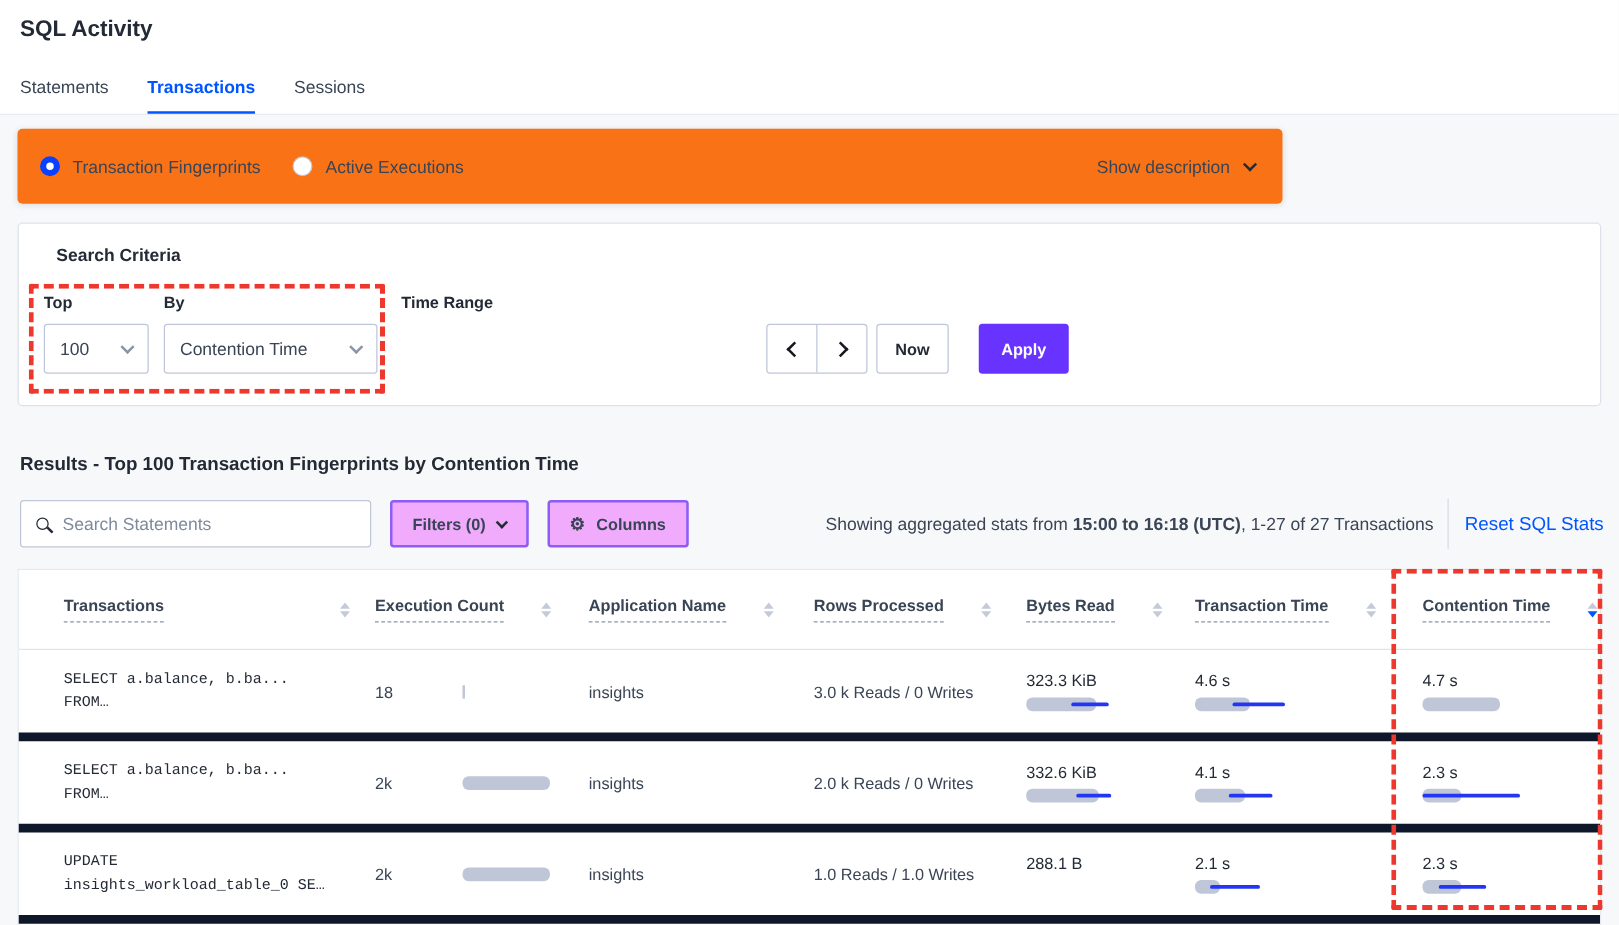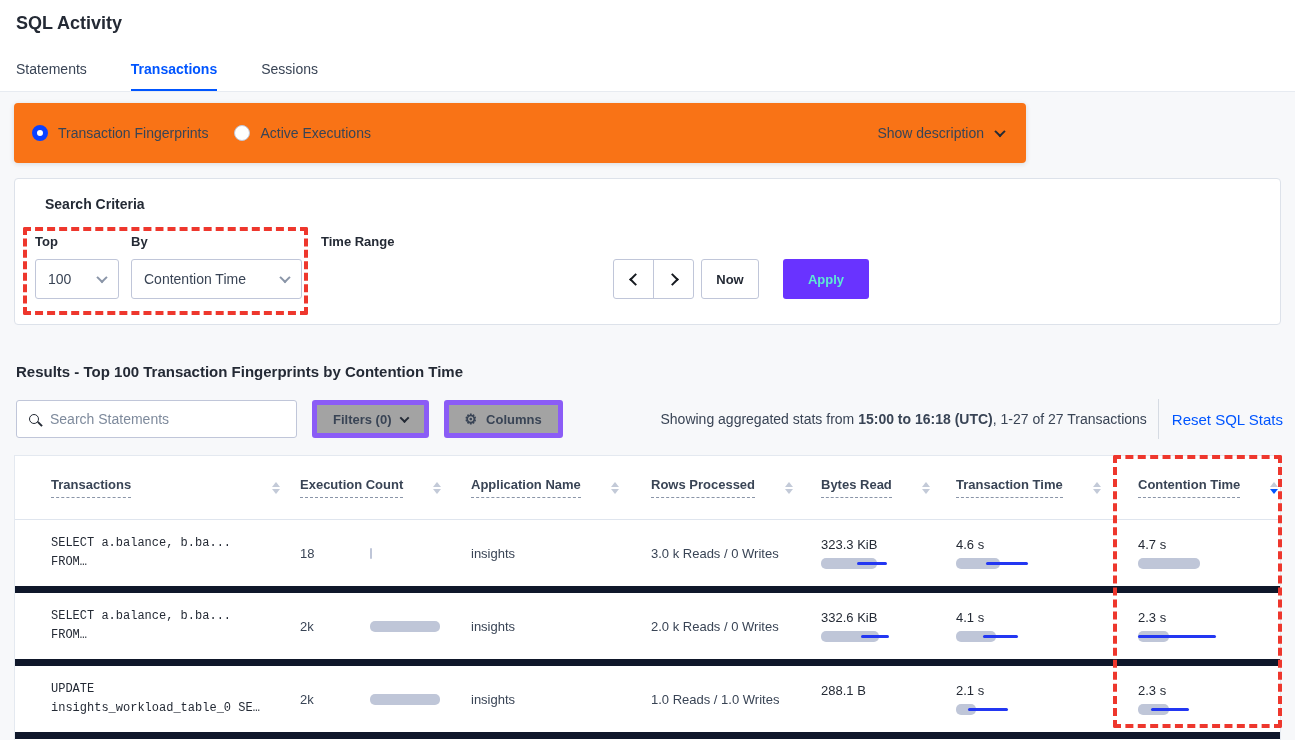--- a/index.html
+++ b/index.html
@@ -7,21 +7,21 @@
   body {
     position: relative;
     font-family: "Liberation Sans", sans-serif;
     background: #f7f8fa;
     color: #394455;
     overflow: hidden;
   }
   
   .top-section { position:absolute; left:0; top:0; width:1295px; height:92px; background:#fff; border-bottom:1px solid #e7ebf1; }
   .page-title { position:absolute; left:16px; top:13px; font-size:18px; font-weight:700; color:#242a35; }
-  .tabs { position:absolute; left:16px; bottom:0; display:flex; gap:44px; }
+  .tabs { position:absolute; left:16px; bottom:0; display:flex; gap:31px; }
   .tab { font-size:14px; color:#394455; padding-bottom:12px; border-bottom:2px solid transparent; cursor:pointer; }
   .tab.active { color:#0055ff; font-weight:700; border-bottom-color:#0055ff; }
   
   .radio-card { position:absolute; left:14px; top:103px; width:1012px; height:60px; background:#f97316; border-radius:4px;
     box-shadow:0 1px 5px rgba(36,42,53,.14); display:flex; align-items:center; padding:0 22px 0 18px; }
   .radio-opt { display:flex; align-items:center; gap:10px; font-size:14px; color:#394455; cursor:pointer; }
   .radio-opt + .radio-opt { margin-left:26px; }
   .radio-dot { width:16px; height:16px; border-radius:50%; background:#fff; border:1px solid #c0c6d9; flex:none; }
   .radio-dot.on { border:5px solid #0a41ff; }
   .show-desc { margin-left:auto; display:flex; align-items:center; gap:12px; font-size:14px; color:#394455; cursor:pointer; }
@@ -34,34 +34,34 @@
   .ctrl { position:absolute; top:80px; height:40px; background:#fff; border:1px solid #c0c6d9; border-radius:3px;
     display:flex; align-items:center; padding:0 12px; font-size:14px; color:#394455; cursor:pointer; }
   .ctrl .cv { margin-left:auto; }
   .badge-1h { font-family:"Liberation Mono", monospace; font-size:12px; font-weight:700; background:#e9edf3; color:#242a35; padding:4px 7px; border-radius:3px; margin-right:12px; }
   .pager { position:absolute; left:598px; top:80px; width:81px; height:40px; border:1px solid #c0c6d9; border-radius:3px; display:flex; background:#fff; }
   .pager button { flex:1; background:none; border:none; display:flex; align-items:center; justify-content:center; cursor:pointer; }
   .pager button:first-child { border-right:1px solid #c0c6d9; }
   .cl { width:9px; height:9px; border-left:2.5px solid #15191f; border-bottom:2.5px solid #15191f; transform:rotate(45deg); margin-left:3px; }
   .cr { width:9px; height:9px; border-top:2.5px solid #15191f; border-right:2.5px solid #15191f; transform:rotate(45deg); margin-right:3px; }
   .btn-now { position:absolute; left:686px; top:80px; width:58px; height:40px; background:#fff; border:1px solid #c0c6d9; border-radius:3px; font-size:13px; font-weight:700; color:#242a35; cursor:pointer; }
-  .btn-apply { position:absolute; left:768px; top:80px; width:86px; height:40px; background:#6933ff; border:none; border-radius:3px; font-size:13px; font-weight:700; color:#5eead4; cursor:pointer; }
+  .btn-apply { position:absolute; left:768px; top:80px; width:72px; height:40px; background:#6933ff; border:none; border-radius:3px; font-size:13px; font-weight:700; color:#ffffff; cursor:pointer; }
   
   .annot { position:absolute; border:4px dashed #ee372d; border-radius:2px; z-index:40; pointer-events:none; }
   .annot-1 { left:23px; top:227px; width:285px; height:88px; }
   .annot-2 { left:1113px; top:455px; width:169px; height:273px; }
   
   .results-heading { position:absolute; left:16px; top:363px; font-size:15px; font-weight:700; color:#242a35; }
   .toolbar { position:absolute; left:16px; top:400px; width:1267px; height:38px; display:flex; align-items:center; }
   .search-box { width:281px; height:38px; border:1px solid #c0c6d9; border-radius:3px; background:#fff; display:flex; align-items:center; padding:0 12px; gap:11px; }
   .search-glyph { width:10px; height:10px; border:1.7px solid #242a35; border-radius:50%; position:relative; flex:none; }
   .search-glyph::after { content:''; position:absolute; width:6px; height:1.8px; background:#242a35; transform:rotate(45deg); right:-5px; bottom:-2px; }
   .search-box input { border:none; outline:none; flex:1; font-size:14px; color:#b91c1c; font-family:"Liberation Sans",sans-serif; background:transparent; }
   .search-box input::placeholder { color:#7e8a9c; }
-  .tb-btn { height:38px; background:#a3a3a3; border:5px solid #8b5cf6; border-radius:3px; display:flex; align-items:center; gap:9px; padding:0 16px;
+  .tb-btn { height:38px; background:#f0abfc; border:2px solid #8b5cf6; border-radius:3px; display:flex; align-items:center; gap:9px; padding:0 16px;
     font-size:13px; font-weight:700; color:#394455; cursor:pointer; }
   .tb-btn.filters { margin-left:15px; }
   .tb-btn.columns { margin-left:15px; }
   .gear { font-size:14px; color:#394455; line-height:1; }
   .stats-text { margin-left:auto; font-size:14px; color:#394455; white-space:nowrap; }
   .stats-text b { font-weight:700; }
   .v-div { width:1px; height:40px; background:#d6dbe3; margin:0 13px 0 11px; }
   .reset-link { font-size:15px; color:#0055ff; cursor:pointer; white-space:nowrap; }
   
   .table-card { position:absolute; left:14px; top:455px; width:1267px; height:285px; background:#fff; border:1px solid #e4e9f0; border-bottom:none; }

